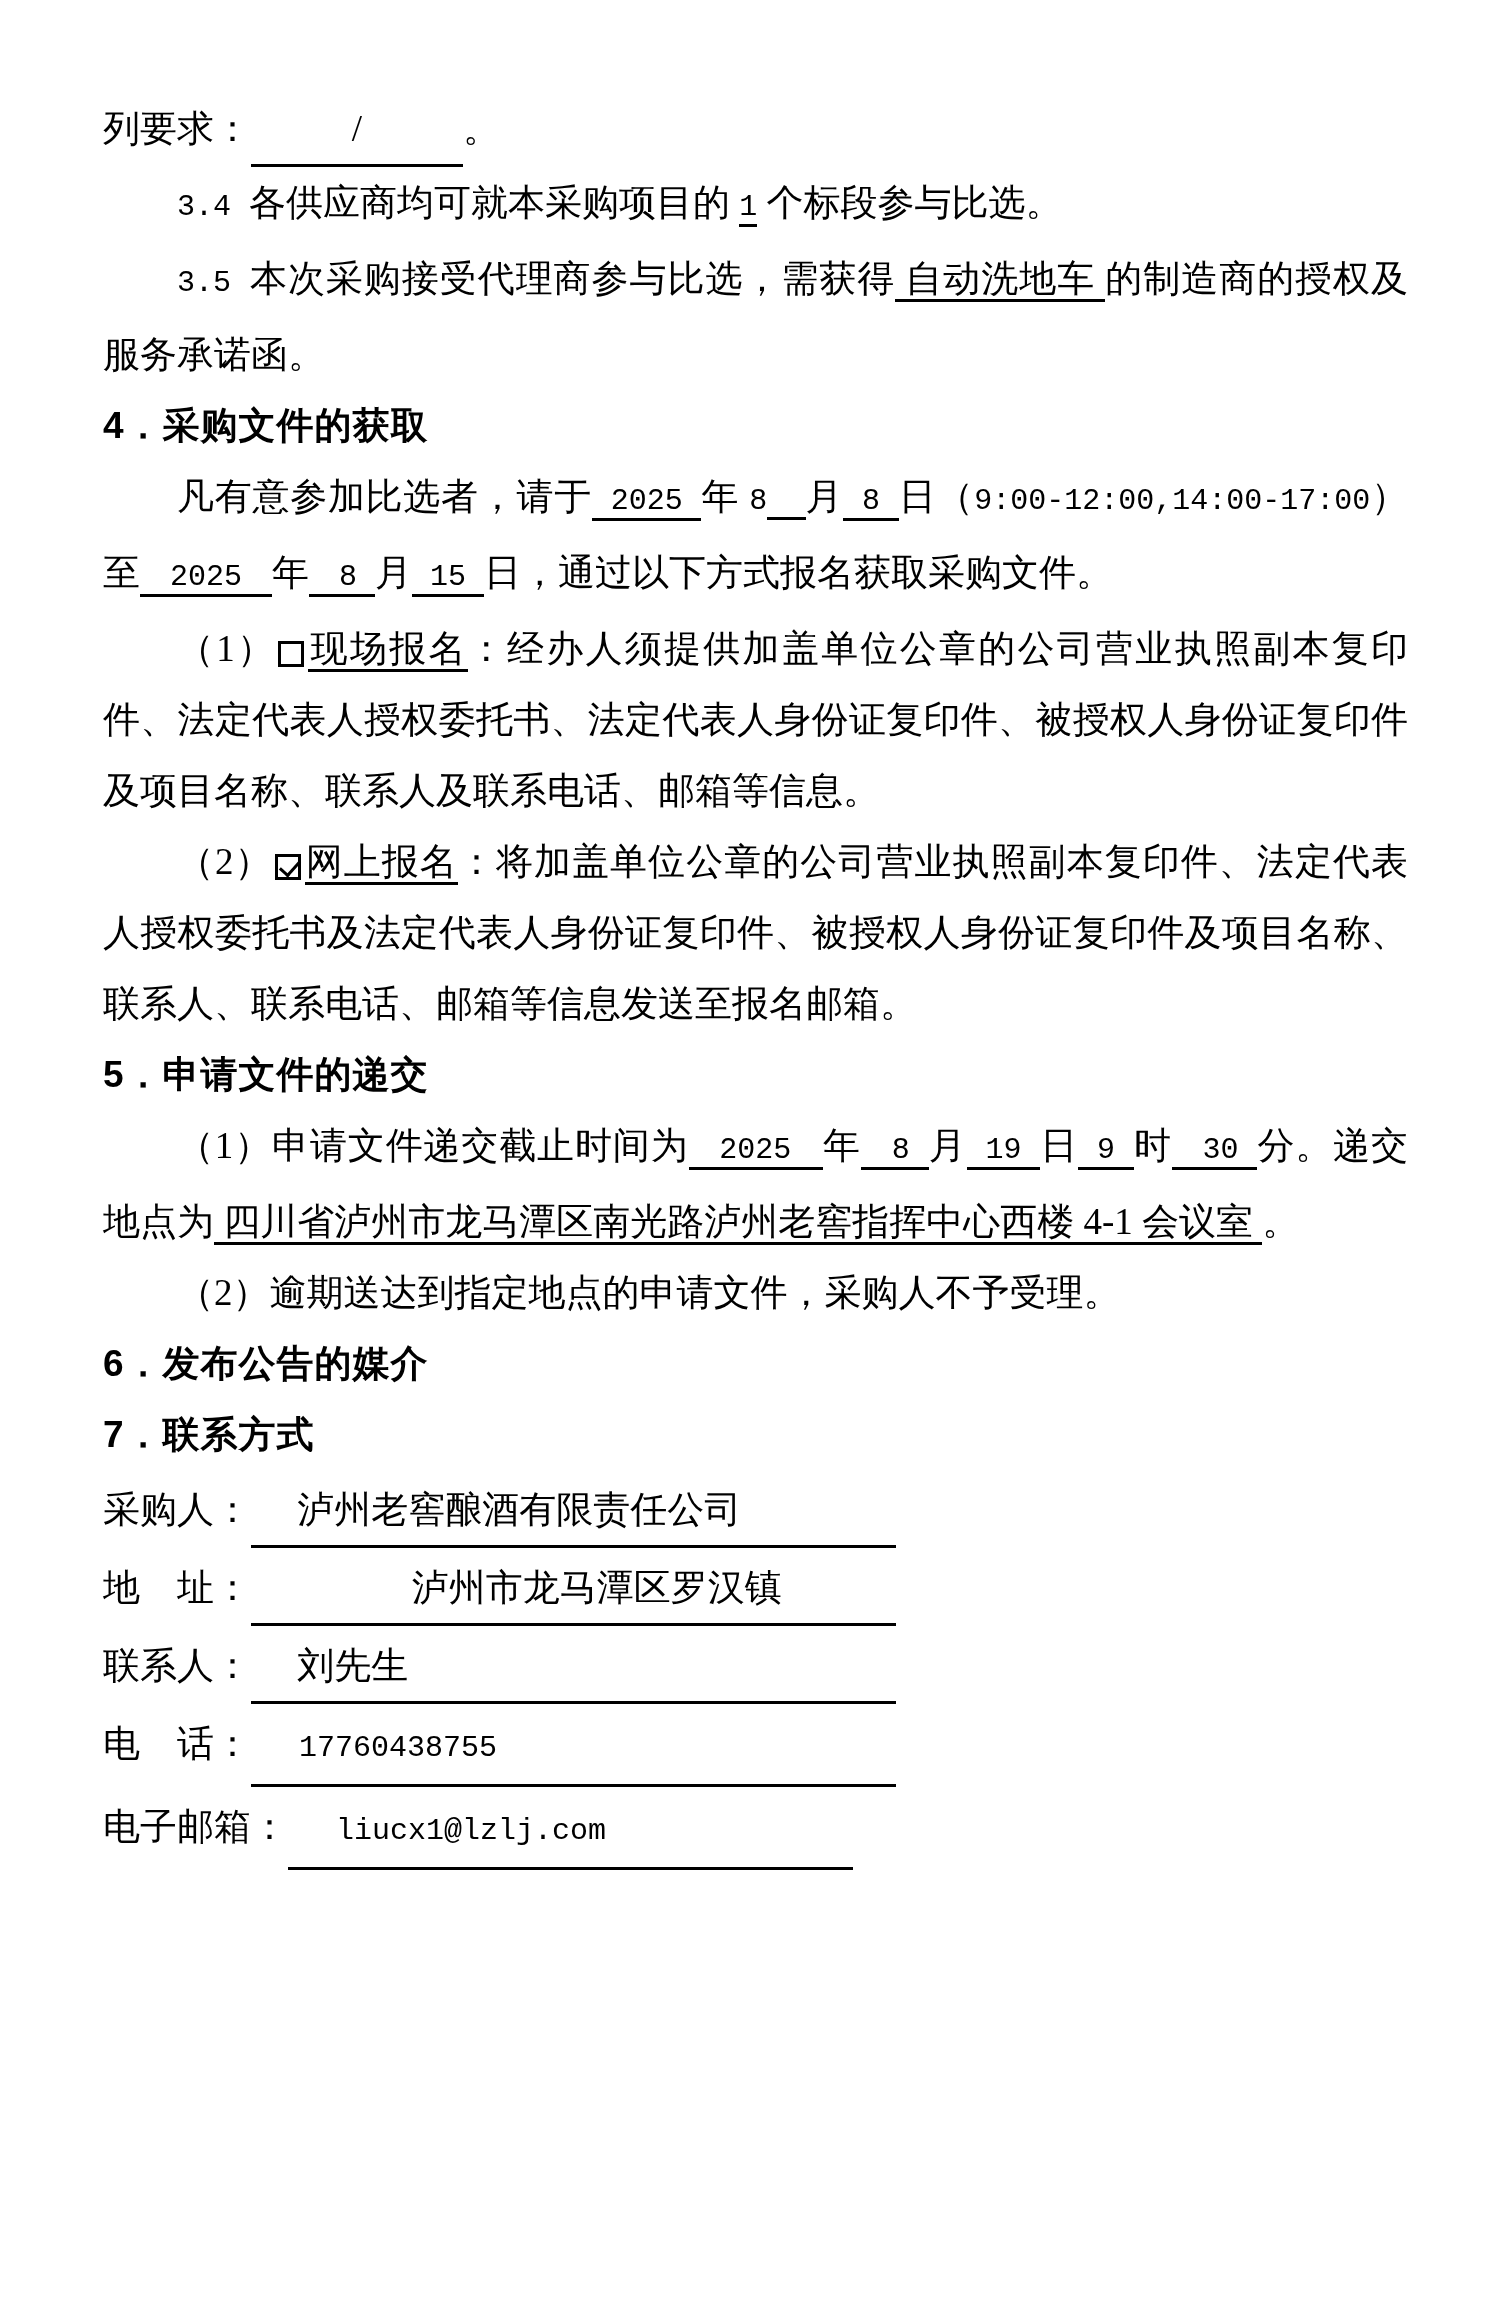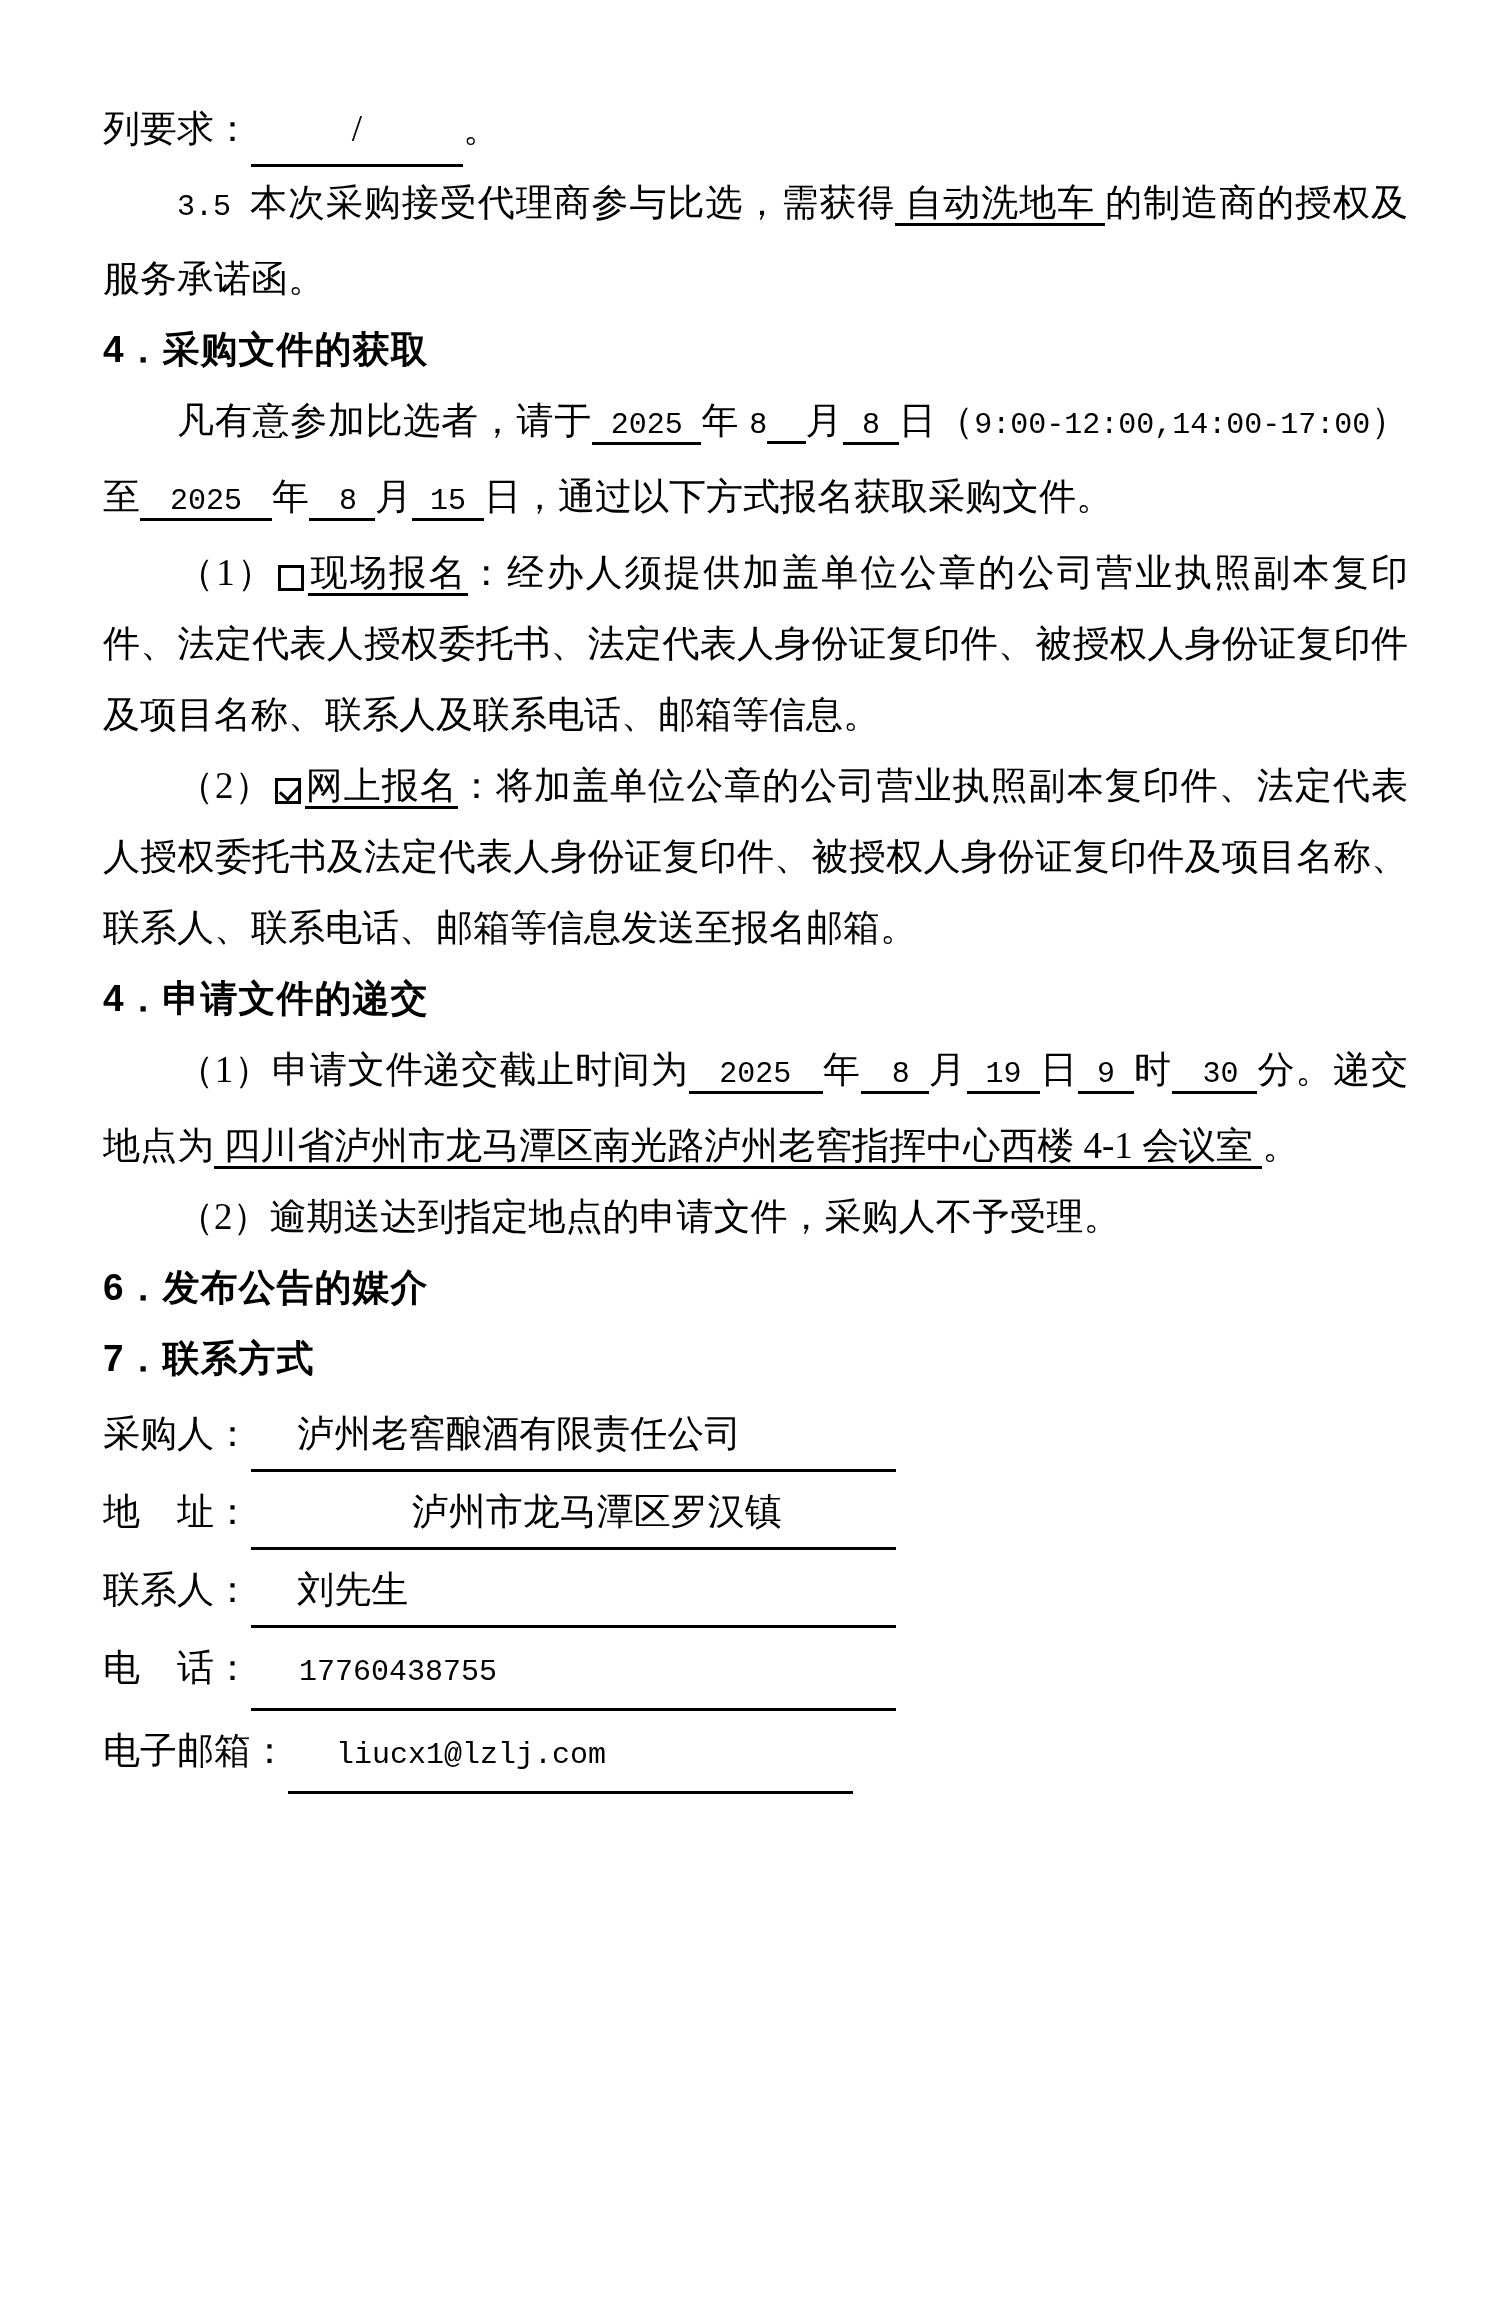--- a/index.html
+++ b/index.html
@@ -55,26 +55,27 @@
     border-left:3.5px solid #000;
     border-bottom:3.5px solid #000;
     transform:rotate(-48deg);
   }
 </style>
 </head>
 <body>
 
 <div class="page" style="background: rgb(255, 255, 255); color: rgb(0, 0, 0);">
     <p class="body"><span style="border-color: rgb(0, 0, 0);">列要求：</span><span class="u blank center" style="width: 212px; border-color: rgb(0, 0, 0);">　　 / 　　</span><span style="border-color: rgb(0, 0, 0);">。</span></p>
+    <p class="body indent"><span class="m" style="border-color: rgb(0, 0, 0);">3.4 </span><span style="border-color: rgb(0, 0, 0);">各供应商均可就本采购项目的 </span><span class="u m" style="border-color: rgb(0, 0, 0);">1</span><span style="border-color: rgb(0, 0, 0);"> 个标段参与比选。</span></p>
     <p class="body indent"><span class="m" style="border-color: rgb(0, 0, 0);">3.5 </span><span style="border-color: rgb(0, 0, 0);">本次采购接受代理商参与比选，需获得</span><span class="u" style="border-color: rgb(0, 0, 0);"> 自动洗地车 </span><span style="border-color: rgb(0, 0, 0);">的制造商的授权及服务承诺函。</span></p>
     <p class="heading"><span style="border-color: rgb(0, 0, 0);">4．采购文件的获取</span></p>
     <p class="body indent"><span style="border-color: rgb(0, 0, 0);">凡有意参加比选者，请于</span><span class="u m" style="border-color: rgb(0, 0, 0);"> 2025 </span><span style="border-color: rgb(0, 0, 0);">年 </span><span class="m" style="border-color: rgb(0, 0, 0);">8</span><span class="u" style="border-color: rgb(0, 0, 0);">　</span><span style="border-color: rgb(0, 0, 0);">月</span><span class="u m" style="border-color: rgb(0, 0, 0);"> 8 </span><span style="border-color: rgb(0, 0, 0);">日（</span><span class="m" style="border-color: rgb(0, 0, 0);">9:00-12:00,14:00-17:00</span><span style="border-color: rgb(0, 0, 0);">）至</span><span class="u m" style="border-color: rgb(0, 0, 0);">　2025　</span><span style="border-color: rgb(0, 0, 0);">年</span><span class="u m" style="border-color: rgb(0, 0, 0);">　8 </span><span style="border-color: rgb(0, 0, 0);">月</span><span class="u m" style="border-color: rgb(0, 0, 0);"> 15 </span><span style="border-color: rgb(0, 0, 0);">日，通过以下方式报名获取采购文件。</span></p>
     <p class="body indent"><span style="border-color: rgb(0, 0, 0);">（1）</span><span class="checkbox u" style="border-color: rgb(0, 0, 0);"></span><span class="u" style="border-color: rgb(0, 0, 0);">现场报名</span><span style="border-color: rgb(0, 0, 0);">：经办人须提供加盖单位公章的公司营业执照副本复印件、法定代表人授权委托书、法定代表人身份证复印件、被授权人身份证复印件及项目名称、联系人及联系电话、邮箱等信息。</span></p>
     <p class="body indent"><span style="border-color: rgb(0, 0, 0);">（2）</span><span class="checkbox checked u" style="border-color: rgb(0, 0, 0);"></span><span class="u" style="border-color: rgb(0, 0, 0);">网上报名</span><span style="border-color: rgb(0, 0, 0);">：将加盖单位公章的公司营业执照副本复印件、法定代表人授权委托书及法定代表人身份证复印件、被授权人身份证复印件及项目名称、联系人、联系电话、邮箱等信息发送至报名邮箱。</span></p>
-    <p class="heading"><span style="border-color: rgb(0, 0, 0);">4．申请文件的递交</span></p>
+    <p class="heading"><span style="border-color: rgb(0, 0, 0);">5．申请文件的递交</span></p>
     <p class="body indent"><span style="border-color: rgb(0, 0, 0);">（1）申请文件递交截止时间为</span><span class="u m" style="border-color: rgb(0, 0, 0);">　2025　</span><span style="border-color: rgb(0, 0, 0);">年</span><span class="u m" style="border-color: rgb(0, 0, 0);">　8 </span><span style="border-color: rgb(0, 0, 0);">月</span><span class="u m" style="border-color: rgb(0, 0, 0);"> 19 </span><span style="border-color: rgb(0, 0, 0);">日</span><span class="u m" style="border-color: rgb(0, 0, 0);"> 9 </span><span style="border-color: rgb(0, 0, 0);">时</span><span class="u m" style="border-color: rgb(0, 0, 0);">　30 </span><span style="border-color: rgb(0, 0, 0);">分。递交地点为</span><span class="u" style="border-color: rgb(0, 0, 0);"> 四川省泸州市龙马潭区南光路泸州老窖指挥中心西楼 4-1 会议室 </span><span style="border-color: rgb(0, 0, 0);">。</span></p>
     <p class="body indent"><span style="border-color: rgb(0, 0, 0);">（2）逾期送达到指定地点的申请文件，采购人不予受理。</span></p>
     <p class="heading"><span style="border-color: rgb(0, 0, 0);">6．发布公告的媒介</span></p>
     <p class="heading"><span style="border-color: rgb(0, 0, 0);">7．联系方式</span></p>
     <p class="contact"><span style="border-color: rgb(0, 0, 0);">采购人：</span><span class="u blank" style="width: 645px; border-color: rgb(0, 0, 0);">　 泸州老窖酿酒有限责任公司</span></p>
     <p class="contact"><span style="border-color: rgb(0, 0, 0);">地　址：</span><span class="u blank" style="width: 645px; border-color: rgb(0, 0, 0); text-align: center;">　 泸州市龙马潭区罗汉镇</span></p>
     <p class="contact"><span style="border-color: rgb(0, 0, 0);">联系人：</span><span class="u blank" style="width: 645px; border-color: rgb(0, 0, 0);">　 刘先生</span></p>
     <p class="contact"><span style="border-color: rgb(0, 0, 0);">电　话：</span><span class="u m blank" style="width: 645px; border-color: rgb(0, 0, 0);">　 17760438755</span></p>
     <p class="contact"><span style="border-color: rgb(0, 0, 0);">电子邮箱：</span><span class="u m blank" style="width: 565px; border-color: rgb(0, 0, 0);">　 liucx1@lzlj.com</span></p>
   </div>

